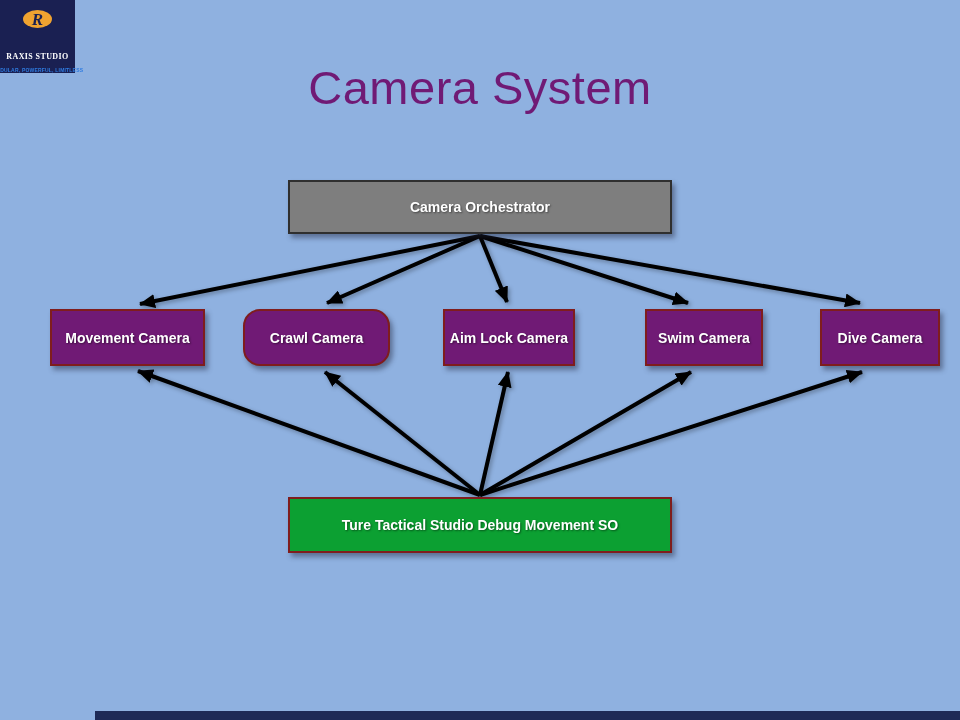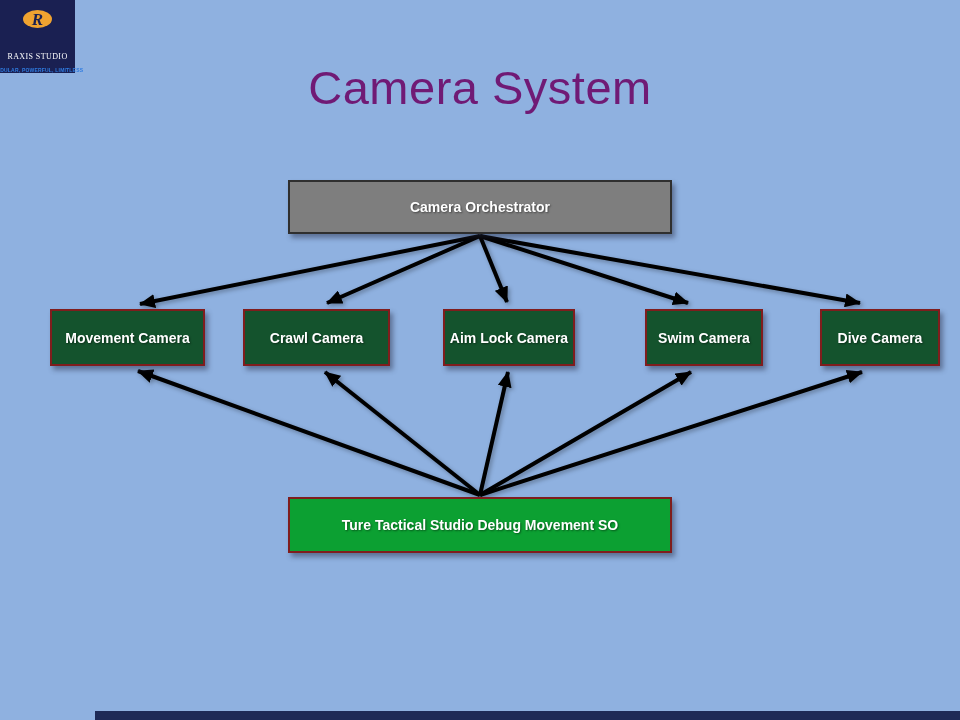--- a/index.html
+++ b/index.html
@@ -18,21 +18,21 @@
   .logo-circle{
     margin-top:10px;width:29px;height:29px;border-radius:50%;
     background:#F0A330;display:flex;align-items:center;justify-content:center;
   }
   .logo-glyph{
     font-family:"Liberation Serif", serif;
     font-weight:bold;font-style:italic;font-size:17px;color:#1A2052;line-height:1;
   }
   .logo-name{
     margin-top:24px;color:#FFFFFF;font-family:"Liberation Serif", serif;
-    font-weight:normal;font-size:8px;letter-spacing:.4px;white-space:nowrap;
+    font-weight:bold;font-size:8px;letter-spacing:.4px;white-space:nowrap;
   }
   .logo-tagline{
     margin-top:6px;color:#2F7BE0;font-weight:bold;font-size:5px;
     letter-spacing:.2px;white-space:nowrap;
   }
 
   
   .slide-title{
     position:absolute;left:0;top:60px;width:100%;
     text-align:center;color:#701a75;font-size:47px;font-weight:400;
@@ -42,23 +42,23 @@
   
   .node{
     position:absolute;display:flex;align-items:center;justify-content:center;
     color:#FFFFFF;font-weight:bold;font-size:14px;text-align:center;
     border:2px solid #7f1d1d;box-sizing:border-box;
     box-shadow:3px 4px 5px rgba(30,35,60,.45);
     text-shadow:1px 1px 2px rgba(0,0,0,.45);
   }
   .node-orchestrator{left:288px;top:180px;width:384px;height:54px;background:#7E7E7E;border-color:#2F2F2F;}
   .node-debug{left:288px;top:497px;width:384px;height:56px;background:#0CA032;}
-  .cam{background:#14532d;top:309px;height:57px;}
+  .cam{background:#701a75;top:309px;height:57px;}
   .cam-0{left:50px;width:155px;}
-  .cam-1{left:243px;width:147px;}
+  .cam-1{left:243px;width:147px;border-radius:17px;}
   .cam-2{left:443px;width:132px;}
   .cam-3{left:645px;width:118px;}
   .cam-4{left:820px;width:120px;}
 
   
   .arrows{
     position:absolute;left:0;top:0;width:960px;height:720px;pointer-events:none;
     filter:drop-shadow(2px 2px 2px rgba(0,0,0,.3));
   }
 

